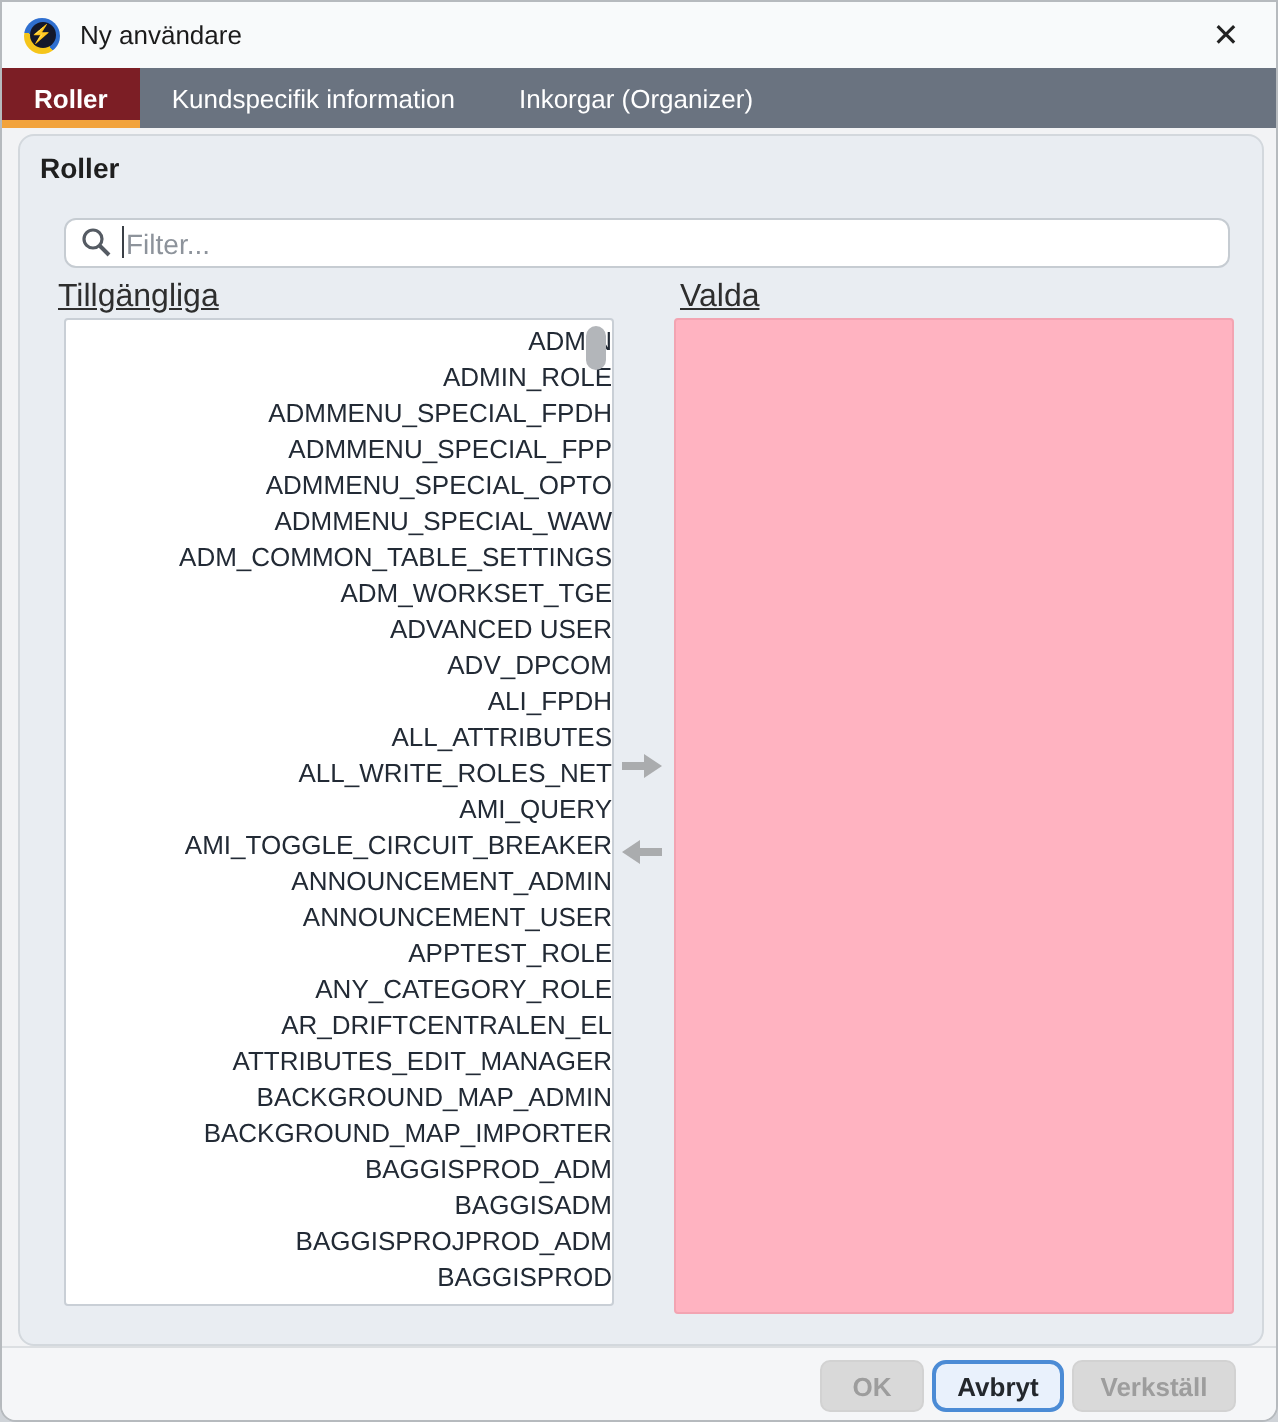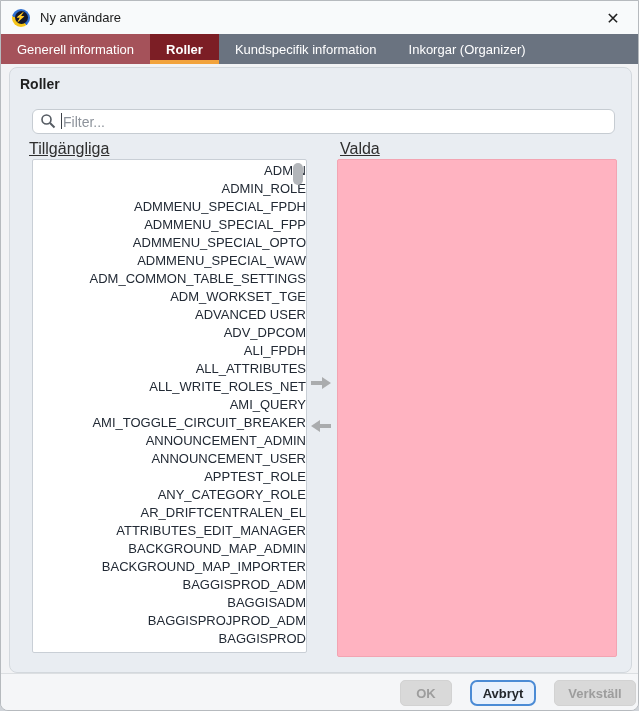--- a/index.html
+++ b/index.html
@@ -39,21 +39,21 @@
   .list.available{left:22px;width:275px;height:494px;background:#ffffff;border:1px solid #c9cfd6;border-radius:2px;padding:2px 0 0 6px;}
   .list.selected{left:327px;width:280px;height:498px;background:#ffb3c1;border:1px solid #f3a4b2;border-radius:2px;}
   .role-item{font-size:13px;line-height:18px;color:#222a35;white-space:nowrap;cursor:default;}
   .scroll-thumb{position:absolute;left:261px;top:4px;width:10px;height:22px;border-radius:5px;background:#b3b6ba;}
   
   .move-btn{position:absolute;left:298px;width:26px;height:20px;display:flex;align-items:center;justify-content:center;cursor:pointer;}
   .move-right{top:305px;}
   .move-left{top:348px;}
   
   .btnbar{position:absolute;left:0;top:672px;width:100%;height:39px;background:#f5f6f8;border-top:1px solid #dcdfe2;
-          display:flex;align-items:center;justify-content:flex-end;gap:18px;padding-right:2px;box-sizing:border-box;}
+          display:flex;align-items:center;justify-content:flex-end;gap:4px;padding-right:20px;box-sizing:border-box;}
   .btn{height:26px;border-radius:5px;font-size:13px;font-weight:bold;display:flex;align-items:center;justify-content:center;
        box-sizing:border-box;font-family:"Liberation Sans",sans-serif;}
   .btn.disabled{background:#d9d9d9;color:#9d9d9d;border:1px solid #d2d2d2;}
   .btn-ok{width:52px;}
   .btn-cancel{width:66px;background:#e9f1fc;border:2px solid #4b8bd5;color:#23272c;border-radius:7px;cursor:pointer;}
   .btn-apply{width:82px;}
 </style>
 </head>
 <body>
 
@@ -61,23 +61,20 @@
 
   <div class="titlebar">
     <div class="app-icon">
       <div class="core">⚡</div>
     </div>
     <div class="title-text">Ny användare</div>
     <div class="close-btn">✕</div>
   </div>
 
   <div class="tabbar">
-    <div class="tab visited">
-      <span>Generell information</span>
-    </div>
     <div class="tab active">
       <span>Roller</span>
       <div class="underline"></div>
     </div>
     <div class="tab">
       <span>Kundspecifik information</span>
     </div>
     <div class="tab">
       <span>Inkorgar (Organizer)</span>
     </div>

